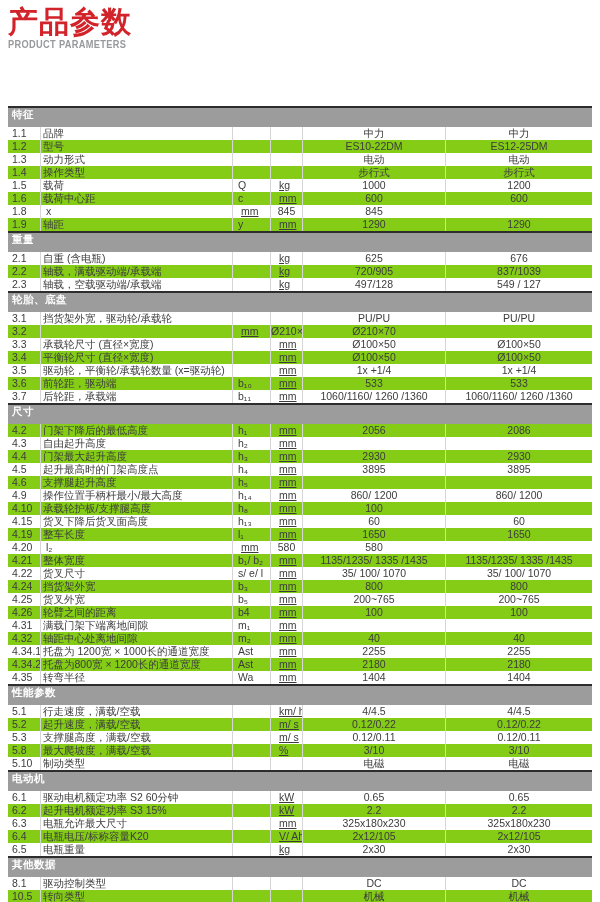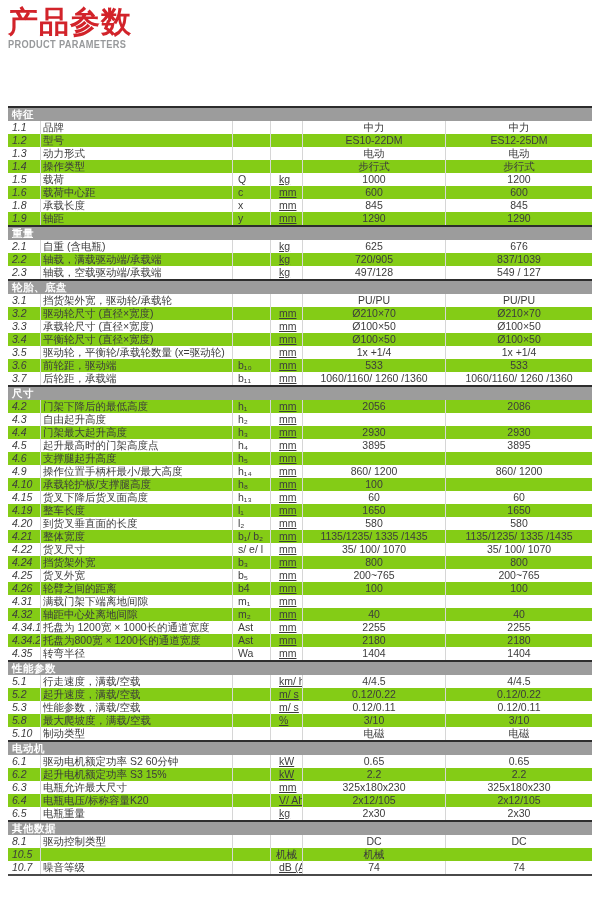--- a/index.html
+++ b/index.html
@@ -21,34 +21,34 @@
     letter-spacing:.4px;transform:scaleX(.84);transform-origin:0 50%;
     white-space:nowrap;
   }
 
   
   .spec-table{
     position:absolute;left:8px;top:100px;width:584px;
     border-bottom:2px solid #4a4a4a;
   }
   .section-bar{
-    height:15px;line-height:13px;background:#9c9c9c;color:#fff;
+    height:21px;line-height:13px;background:#9c9c9c;color:#fff;
     font-size:10.5px;font-weight:bold;padding-left:4px;
     border-top:2px solid #2d2d2d;box-sizing:border-box;
     letter-spacing:.5px;overflow:hidden;
   }
   .t-row{
     display:grid;grid-template-columns:32px 192px 38px 32px 143px 1fr;
     height:13px;line-height:13px;font-size:10.5px;color:#3c3c3c;
     background:#fff;
   }
   .t-row.alt{background:#84cc16;}
   .cell{overflow:hidden;white-space:nowrap;box-sizing:border-box;}
   .sep{border-left:1px solid #d6d6d6;}
-  .cell-no{padding-left:4px;font-style:italic;}
+  .cell-no{padding-left:4px;}
   .cell-desc{padding-left:2px;}
   .cell-sym{padding-left:5px;}
   .cell-unit{padding-left:8px;text-decoration:underline;}
   .cell-v{text-align:center;}
 
   
   .footnote{
     position:absolute;left:10px;top:882px;margin:12px;
     font-size:11px;line-height:14px;color:#4a4a4a;white-space:nowrap;
   }
@@ -108,21 +108,20 @@
       <div class="t-row alt">
         <div class="cell cell-no">1.6</div>
         <div class="cell cell-desc sep">载荷中心距</div>
         <div class="cell cell-sym sep">c</div>
         <div class="cell cell-unit sep">mm</div>
         <div class="cell cell-v sep">600</div>
         <div class="cell cell-v sep">600</div>
       </div>
       <div class="t-row">
         <div class="cell cell-no">1.8</div>
-        <div class="cell cell-desc sep">承载长度</div>
         <div class="cell cell-sym sep">x</div>
         <div class="cell cell-unit sep">mm</div>
         <div class="cell cell-v sep">845</div>
         <div class="cell cell-v sep">845</div>
       </div>
       <div class="t-row alt">
         <div class="cell cell-no">1.9</div>
         <div class="cell cell-desc sep">轴距</div>
         <div class="cell cell-sym sep">y</div>
         <div class="cell cell-unit sep">mm</div>
@@ -158,21 +157,20 @@
       <div class="t-row">
         <div class="cell cell-no">3.1</div>
         <div class="cell cell-desc sep">挡货架外宽，驱动轮/承载轮</div>
         <div class="cell cell-sym sep"></div>
         <div class="cell cell-unit sep"></div>
         <div class="cell cell-v sep">PU/PU</div>
         <div class="cell cell-v sep">PU/PU</div>
       </div>
       <div class="t-row alt">
         <div class="cell cell-no">3.2</div>
-        <div class="cell cell-desc sep">驱动轮尺寸 (直径×宽度)</div>
         <div class="cell cell-sym sep"></div>
         <div class="cell cell-unit sep">mm</div>
         <div class="cell cell-v sep">Ø210×70</div>
         <div class="cell cell-v sep">Ø210×70</div>
       </div>
       <div class="t-row">
         <div class="cell cell-no">3.3</div>
         <div class="cell cell-desc sep">承载轮尺寸 (直径×宽度)</div>
         <div class="cell cell-sym sep"></div>
         <div class="cell cell-unit sep">mm</div>
@@ -279,21 +277,20 @@
       <div class="t-row alt">
         <div class="cell cell-no">4.19</div>
         <div class="cell cell-desc sep">整车长度</div>
         <div class="cell cell-sym sep">l₁</div>
         <div class="cell cell-unit sep">mm</div>
         <div class="cell cell-v sep">1650</div>
         <div class="cell cell-v sep">1650</div>
       </div>
       <div class="t-row">
         <div class="cell cell-no">4.20</div>
-        <div class="cell cell-desc sep">到货叉垂直面的长度</div>
         <div class="cell cell-sym sep">l₂</div>
         <div class="cell cell-unit sep">mm</div>
         <div class="cell cell-v sep">580</div>
         <div class="cell cell-v sep">580</div>
       </div>
       <div class="t-row alt">
         <div class="cell cell-no">4.21</div>
         <div class="cell cell-desc sep">整体宽度</div>
         <div class="cell cell-sym sep">b₁/ b₂</div>
         <div class="cell cell-unit sep">mm</div>
@@ -384,21 +381,21 @@
       <div class="t-row alt">
         <div class="cell cell-no">5.2</div>
         <div class="cell cell-desc sep">起升速度，满载/空载</div>
         <div class="cell cell-sym sep"></div>
         <div class="cell cell-unit sep">m/ s</div>
         <div class="cell cell-v sep">0.12/0.22</div>
         <div class="cell cell-v sep">0.12/0.22</div>
       </div>
       <div class="t-row">
         <div class="cell cell-no">5.3</div>
-        <div class="cell cell-desc sep">性能参数，满载/空载</div>
+        <div class="cell cell-desc sep">支撑腿高度，满载/空载</div>
         <div class="cell cell-sym sep"></div>
         <div class="cell cell-unit sep">m/ s</div>
         <div class="cell cell-v sep">0.12/0.11</div>
         <div class="cell cell-v sep">0.12/0.11</div>
       </div>
       <div class="t-row alt">
         <div class="cell cell-no">5.8</div>
         <div class="cell cell-desc sep">最大爬坡度，满载/空载</div>
         <div class="cell cell-sym sep"></div>
         <div class="cell cell-unit sep">%</div>
@@ -458,20 +455,21 @@
       <div class="t-row">
         <div class="cell cell-no">8.1</div>
         <div class="cell cell-desc sep">驱动控制类型</div>
         <div class="cell cell-sym sep"></div>
         <div class="cell cell-unit sep"></div>
         <div class="cell cell-v sep">DC</div>
         <div class="cell cell-v sep">DC</div>
       </div>
       <div class="t-row alt">
         <div class="cell cell-no">10.5</div>
+        <div class="cell cell-desc sep">转向类型</div>
         <div class="cell cell-sym sep"></div>
         <div class="cell cell-unit sep"></div>
         <div class="cell cell-v sep">机械</div>
         <div class="cell cell-v sep">机械</div>
       </div>
       <div class="t-row">
         <div class="cell cell-no">10.7</div>
         <div class="cell cell-desc sep">噪音等级</div>
         <div class="cell cell-sym sep"></div>
         <div class="cell cell-unit sep">dB (A)</div>

